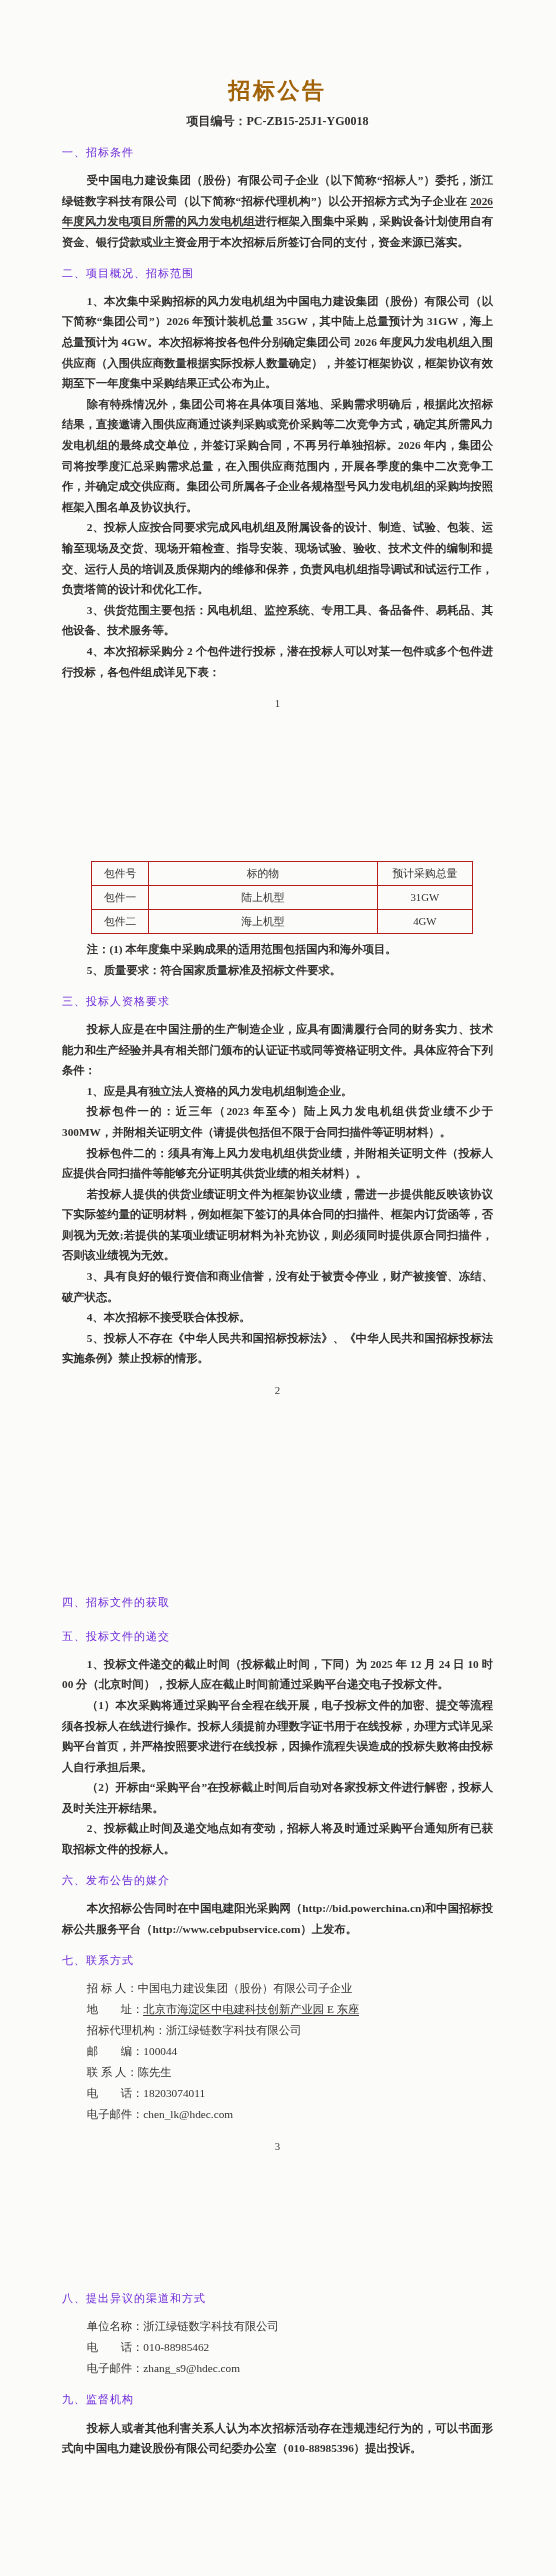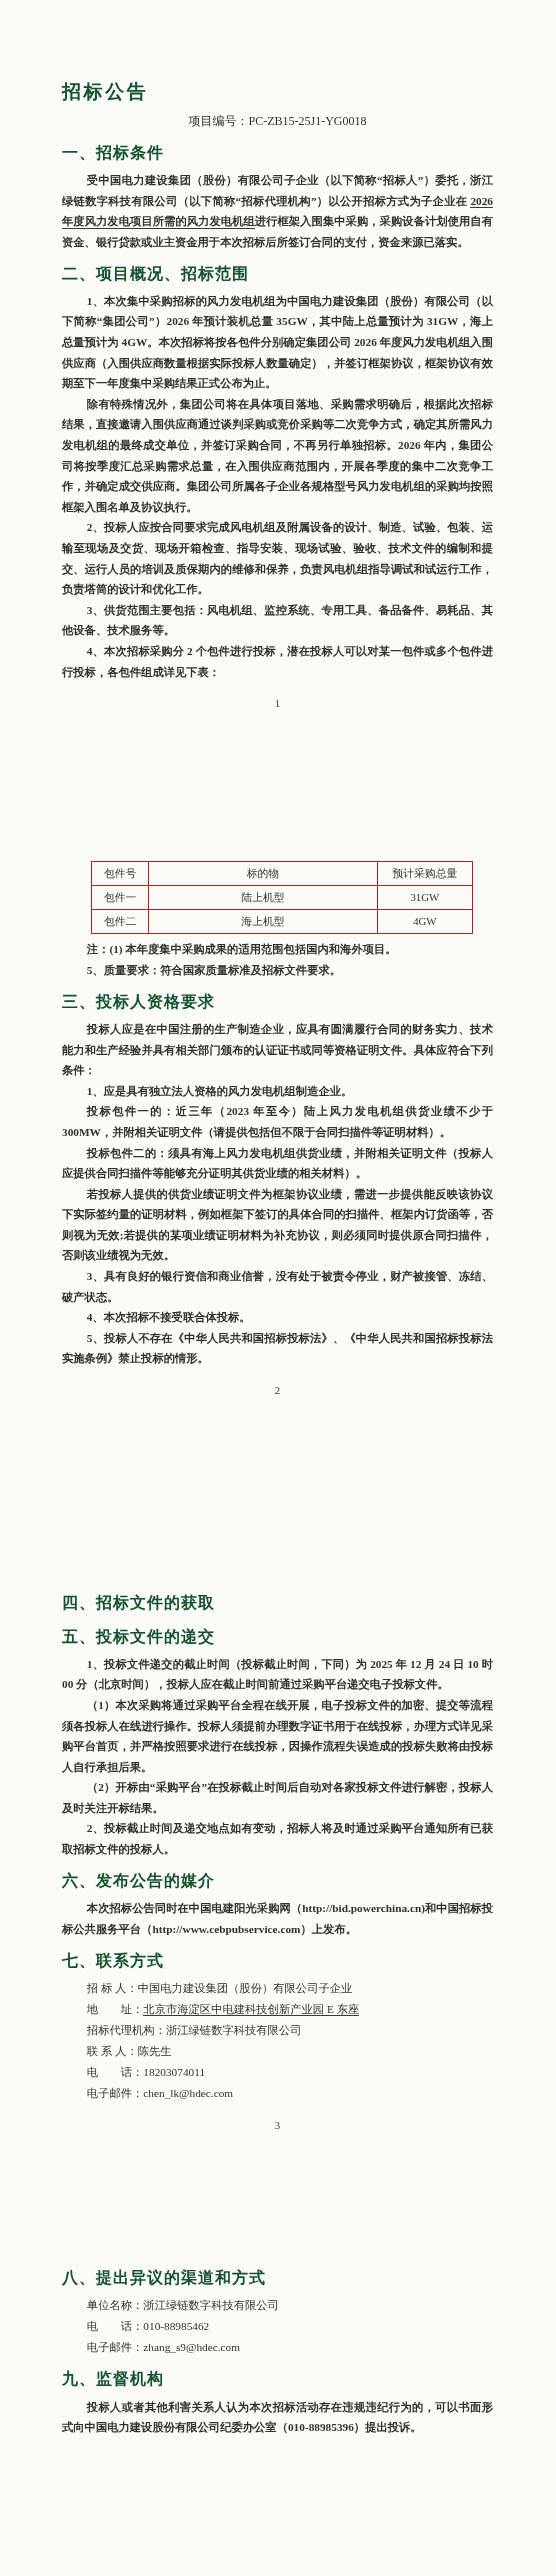--- a/index.html
+++ b/index.html
@@ -7,30 +7,30 @@
     position:relative;
     width:556px;height:2700px;overflow:hidden;
     background:#fbfbf9;
     color:#33312e;
     font-family:"Liberation Serif","DejaVu Serif",serif;
     font-size:11.3px;line-height:20.6px;
   }
   .inner{padding:0 63px 0 62px;text-align:justify;}
   .title{
     margin:0 0 9.3px;padding-top:81px;
-    text-align:left;
+    text-align:center;
     font-family:"DejaVu Sans","Liberation Sans",sans-serif;
-    font-size:19px;line-height:20.6px;font-weight:bold;
-    letter-spacing:2.6px;color:#14532d;
+    font-size:22px;line-height:20.6px;font-weight:bold;
+    letter-spacing:2.6px;color:#a16207;
   }
-  .projno{text-align:center;font-size:12px;line-height:20.6px;margin:0 0 4.1px;}
+  .projno{text-align:center;font-size:12px;line-height:20.6px;margin:0 0 4.1px;font-weight:bold;}
   h2{
     font-family:"DejaVu Sans","Liberation Sans",sans-serif;
-    font-size:16px;line-height:24px;font-weight:bold;
-    letter-spacing:1px;color:#14532d;
+    font-size:11px;line-height:24px;font-weight:normal;
+    letter-spacing:1px;color:#6d28d9;
     margin:9.3px 0 5.2px;text-align:left;
   }
   .p{margin:0;text-indent:2.2em;font-weight:bold;}
   .u{border-bottom:1px solid #3c3a38;padding-bottom:0.5px;}
   .pageno{text-align:center;font-size:10.8px;line-height:20.6px;margin-top:11.3px;color:#3a3836;}
   .gap1{height:143px;}
   .gap2{height:181px;}
   .gap3{height:121px;}
   table.pk{
     border-collapse:collapse;
@@ -116,20 +116,21 @@
     <p class="p">（2）开标由“采购平台”在投标截止时间后自动对各家投标文件进行解密，投标人及时关注开标结果。</p>
     <p class="p">2、投标截止时间及递交地点如有变动，招标人将及时通过采购平台通知所有已获取招标文件的投标人。</p>
 
     <h2>六、发布公告的媒介</h2>
     <p class="p">本次招标公告同时在中国电建阳光采购网（http://bid.powerchina.cn)和中国招标投标公共服务平台（http://www.cebpubservice.com）上发布。</p>
 
     <h2>七、联系方式</h2>
     <div class="cl">招 标 人：中国电力建设集团（股份）有限公司子企业</div>
     <div class="cl"><span>地　　址：</span><span class="u">北京市海淀区中电建科技创新产业园 E 东座</span></div>
     <div class="cl">招标代理机构：浙江绿链数字科技有限公司</div>
+    <div class="cl">邮　　编：100044</div>
     <div class="cl">联 系 人：陈先生</div>
     <div class="cl">电　　话：18203074011</div>
     <div class="cl">电子邮件：chen_lk@hdec.com</div>
 
     <div class="pageno">3</div>
     <div class="gap3"></div>
 
     <h2>八、提出异议的渠道和方式</h2>
     <div class="cl">单位名称：浙江绿链数字科技有限公司</div>
     <div class="cl">电　　话：010-88985462</div>

